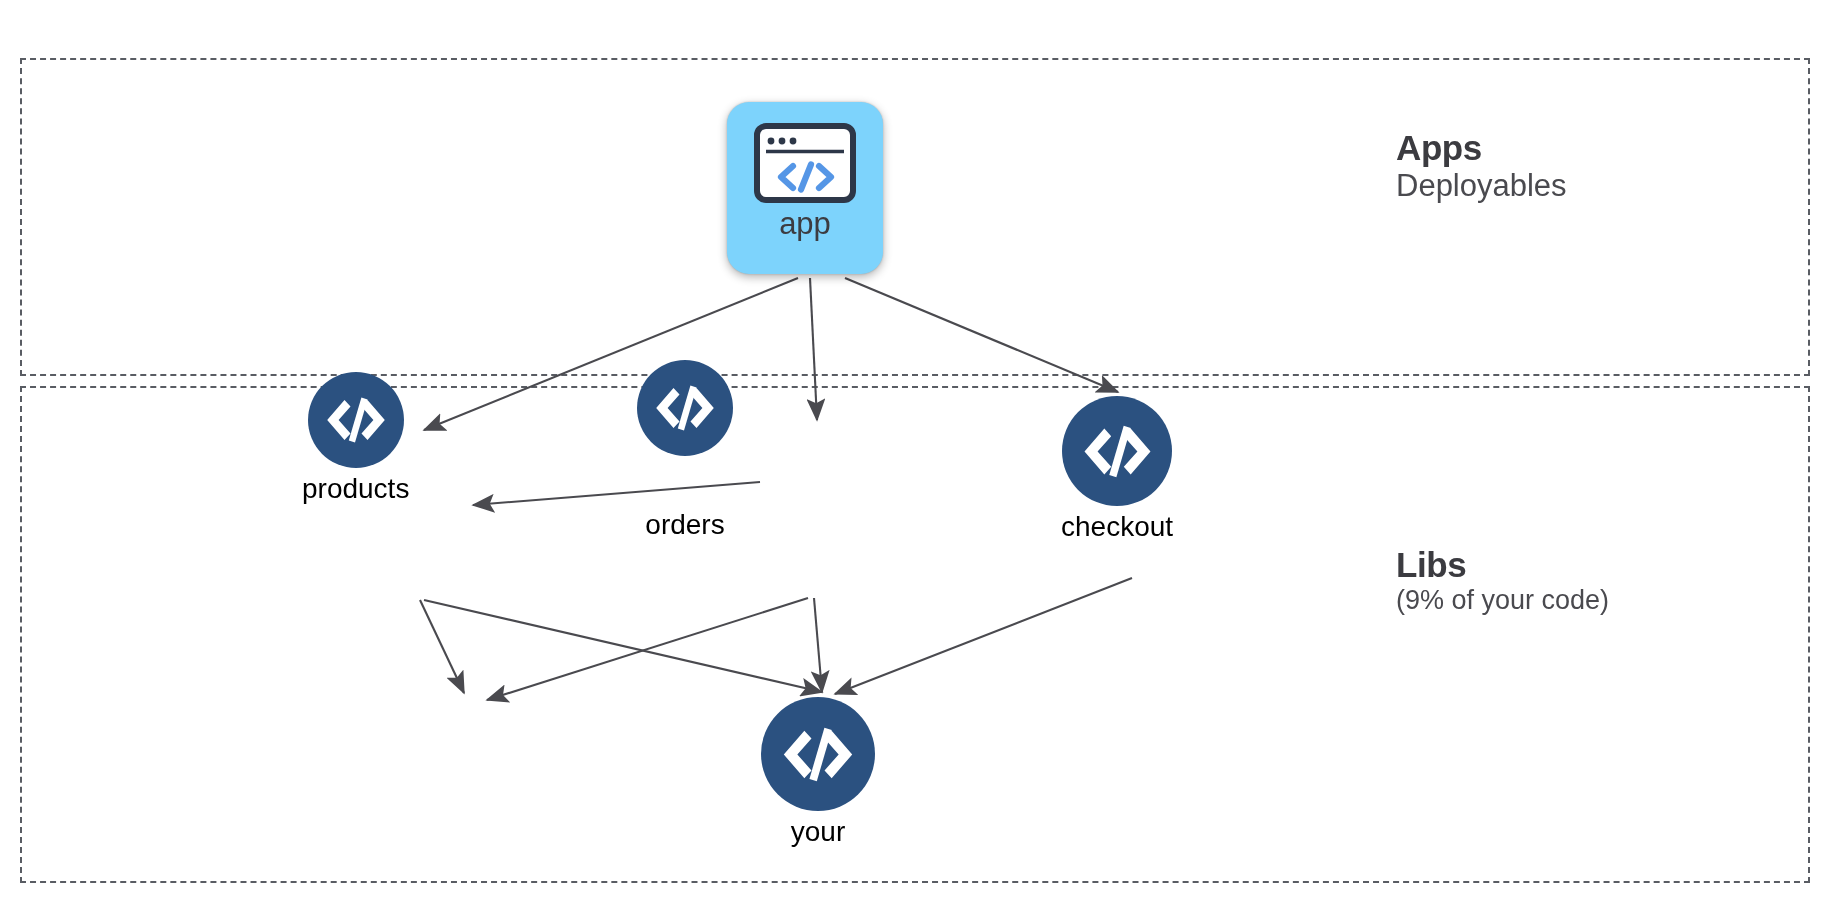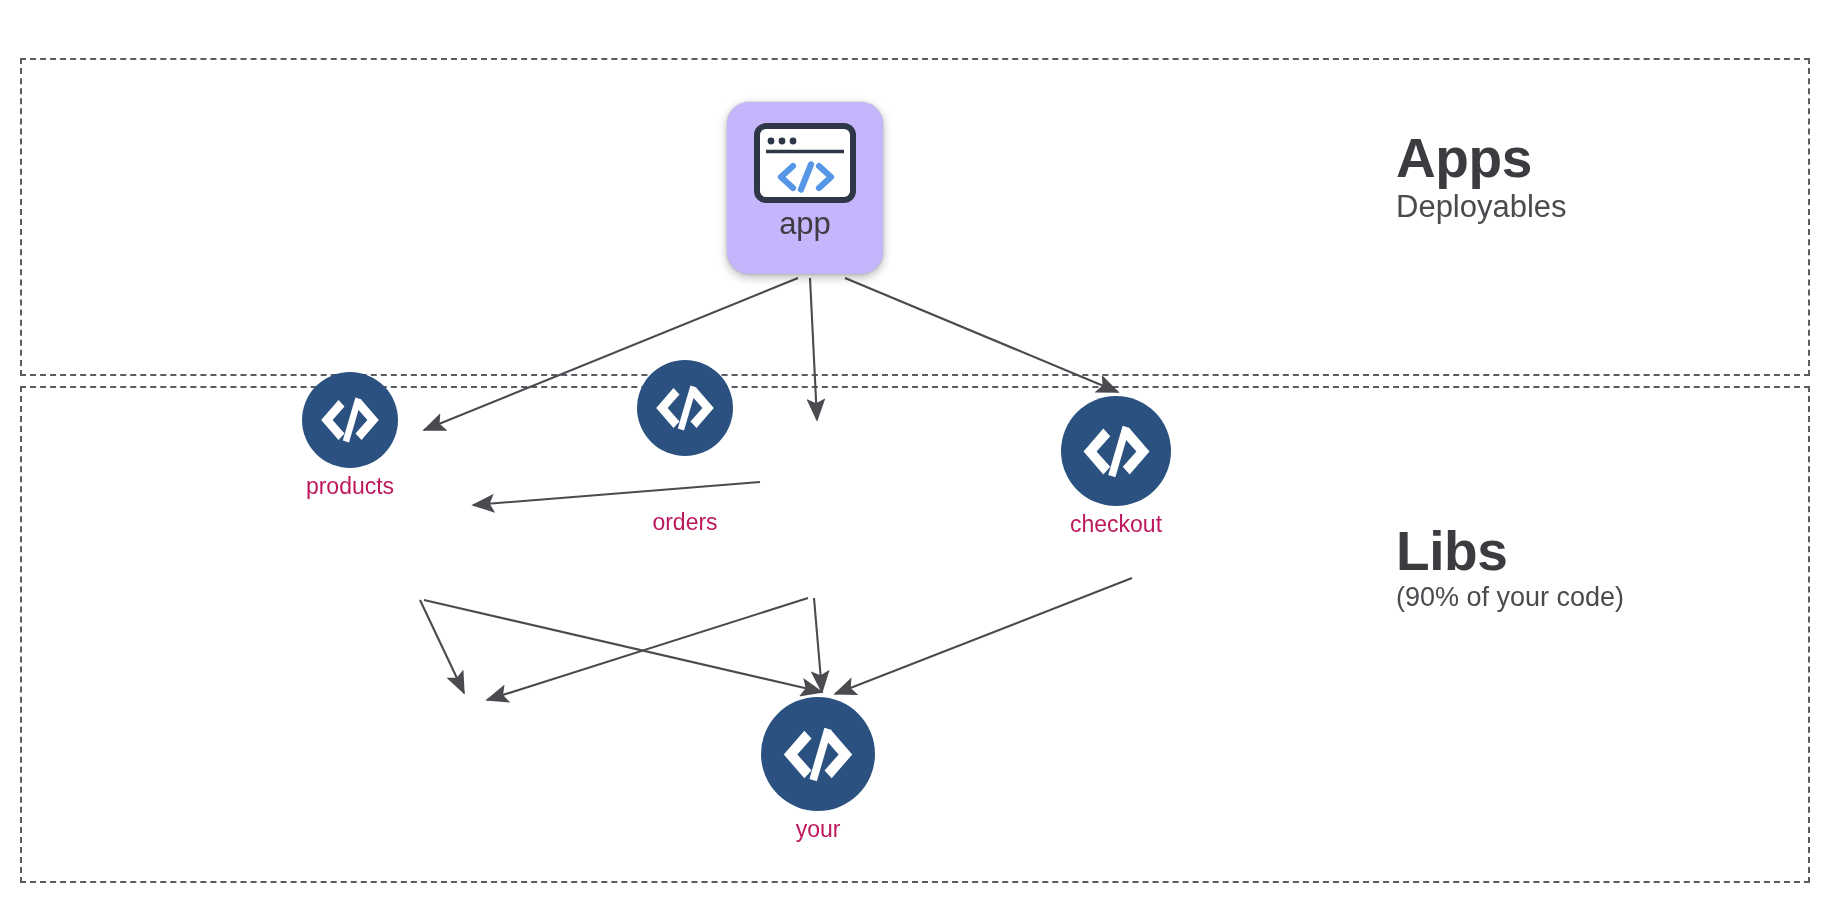--- a/index.html
+++ b/index.html
@@ -49,53 +49,53 @@
     width: 1790px;
     height: 497px;
   }
 
   
   .zone-legend {
     position: absolute;
     z-index: 6;
   }
   .zone-legend .legend-title {
-    font-size: 55px;
+    font-size: 35px;
     font-weight: bold;
     color: #3b3b40;
     line-height: 1.05;
     letter-spacing: -0.4px;
     white-space: nowrap;
   }
   .zone-legend .legend-sub {
     font-size: 31px;
     font-weight: normal;
     color: #4a4a4f;
     line-height: 1.25;
     white-space: nowrap;
   }
   #legend-apps {
     left: 1396px;
     top: 130px;
   }
   #legend-libs {
     left: 1396px;
-    top: 523px;
+    top: 547px;
   }
   #legend-libs .legend-sub {
     font-size: 27px;
   }
 
   
   .app-node {
     position: absolute;
     width: 156px;
     height: 172px;
     border-radius: 22px;
-    background: #c4b5fd;
+    background: #7dd3fc;
     box-shadow: 0 3px 10px rgba(0,0,0,0.30), 0 0 2px rgba(0,0,0,0.22);
     z-index: 5;
     display: flex;
     flex-direction: column;
     align-items: center;
     justify-content: flex-start;
   }
   #node-app {
     left: 727px;
     top: 102px;
@@ -122,22 +122,22 @@
   }
   .lib-node .circle {
     border-radius: 50%;
     background: #2b5180;
     display: flex;
     align-items: center;
     justify-content: center;
   }
   .lib-node .lib-label {
     margin-top: 7px;
-    font-size: 23px;
-    color: #be185d;
+    font-size: 28px;
+    color: #000000;
     line-height: 1;
     white-space: nowrap;
   }
   .code-glyph { display: block; }
 </style>
 </head>
 <body>
 
 <div id="stage">
 
@@ -241,16 +241,16 @@
     <div class="lib-label">your</div>
   </div>
 
   <div class="zone-legend" id="legend-apps">
     <div class="legend-title">Apps</div>
     <div class="legend-sub">Deployables</div>
   </div>
 
   <div class="zone-legend" id="legend-libs">
     <div class="legend-title">Libs</div>
-    <div class="legend-sub">(90% of your code)</div>
+    <div class="legend-sub">(9% of your code)</div>
   </div>
 
 </div>
 
 </body></html>

